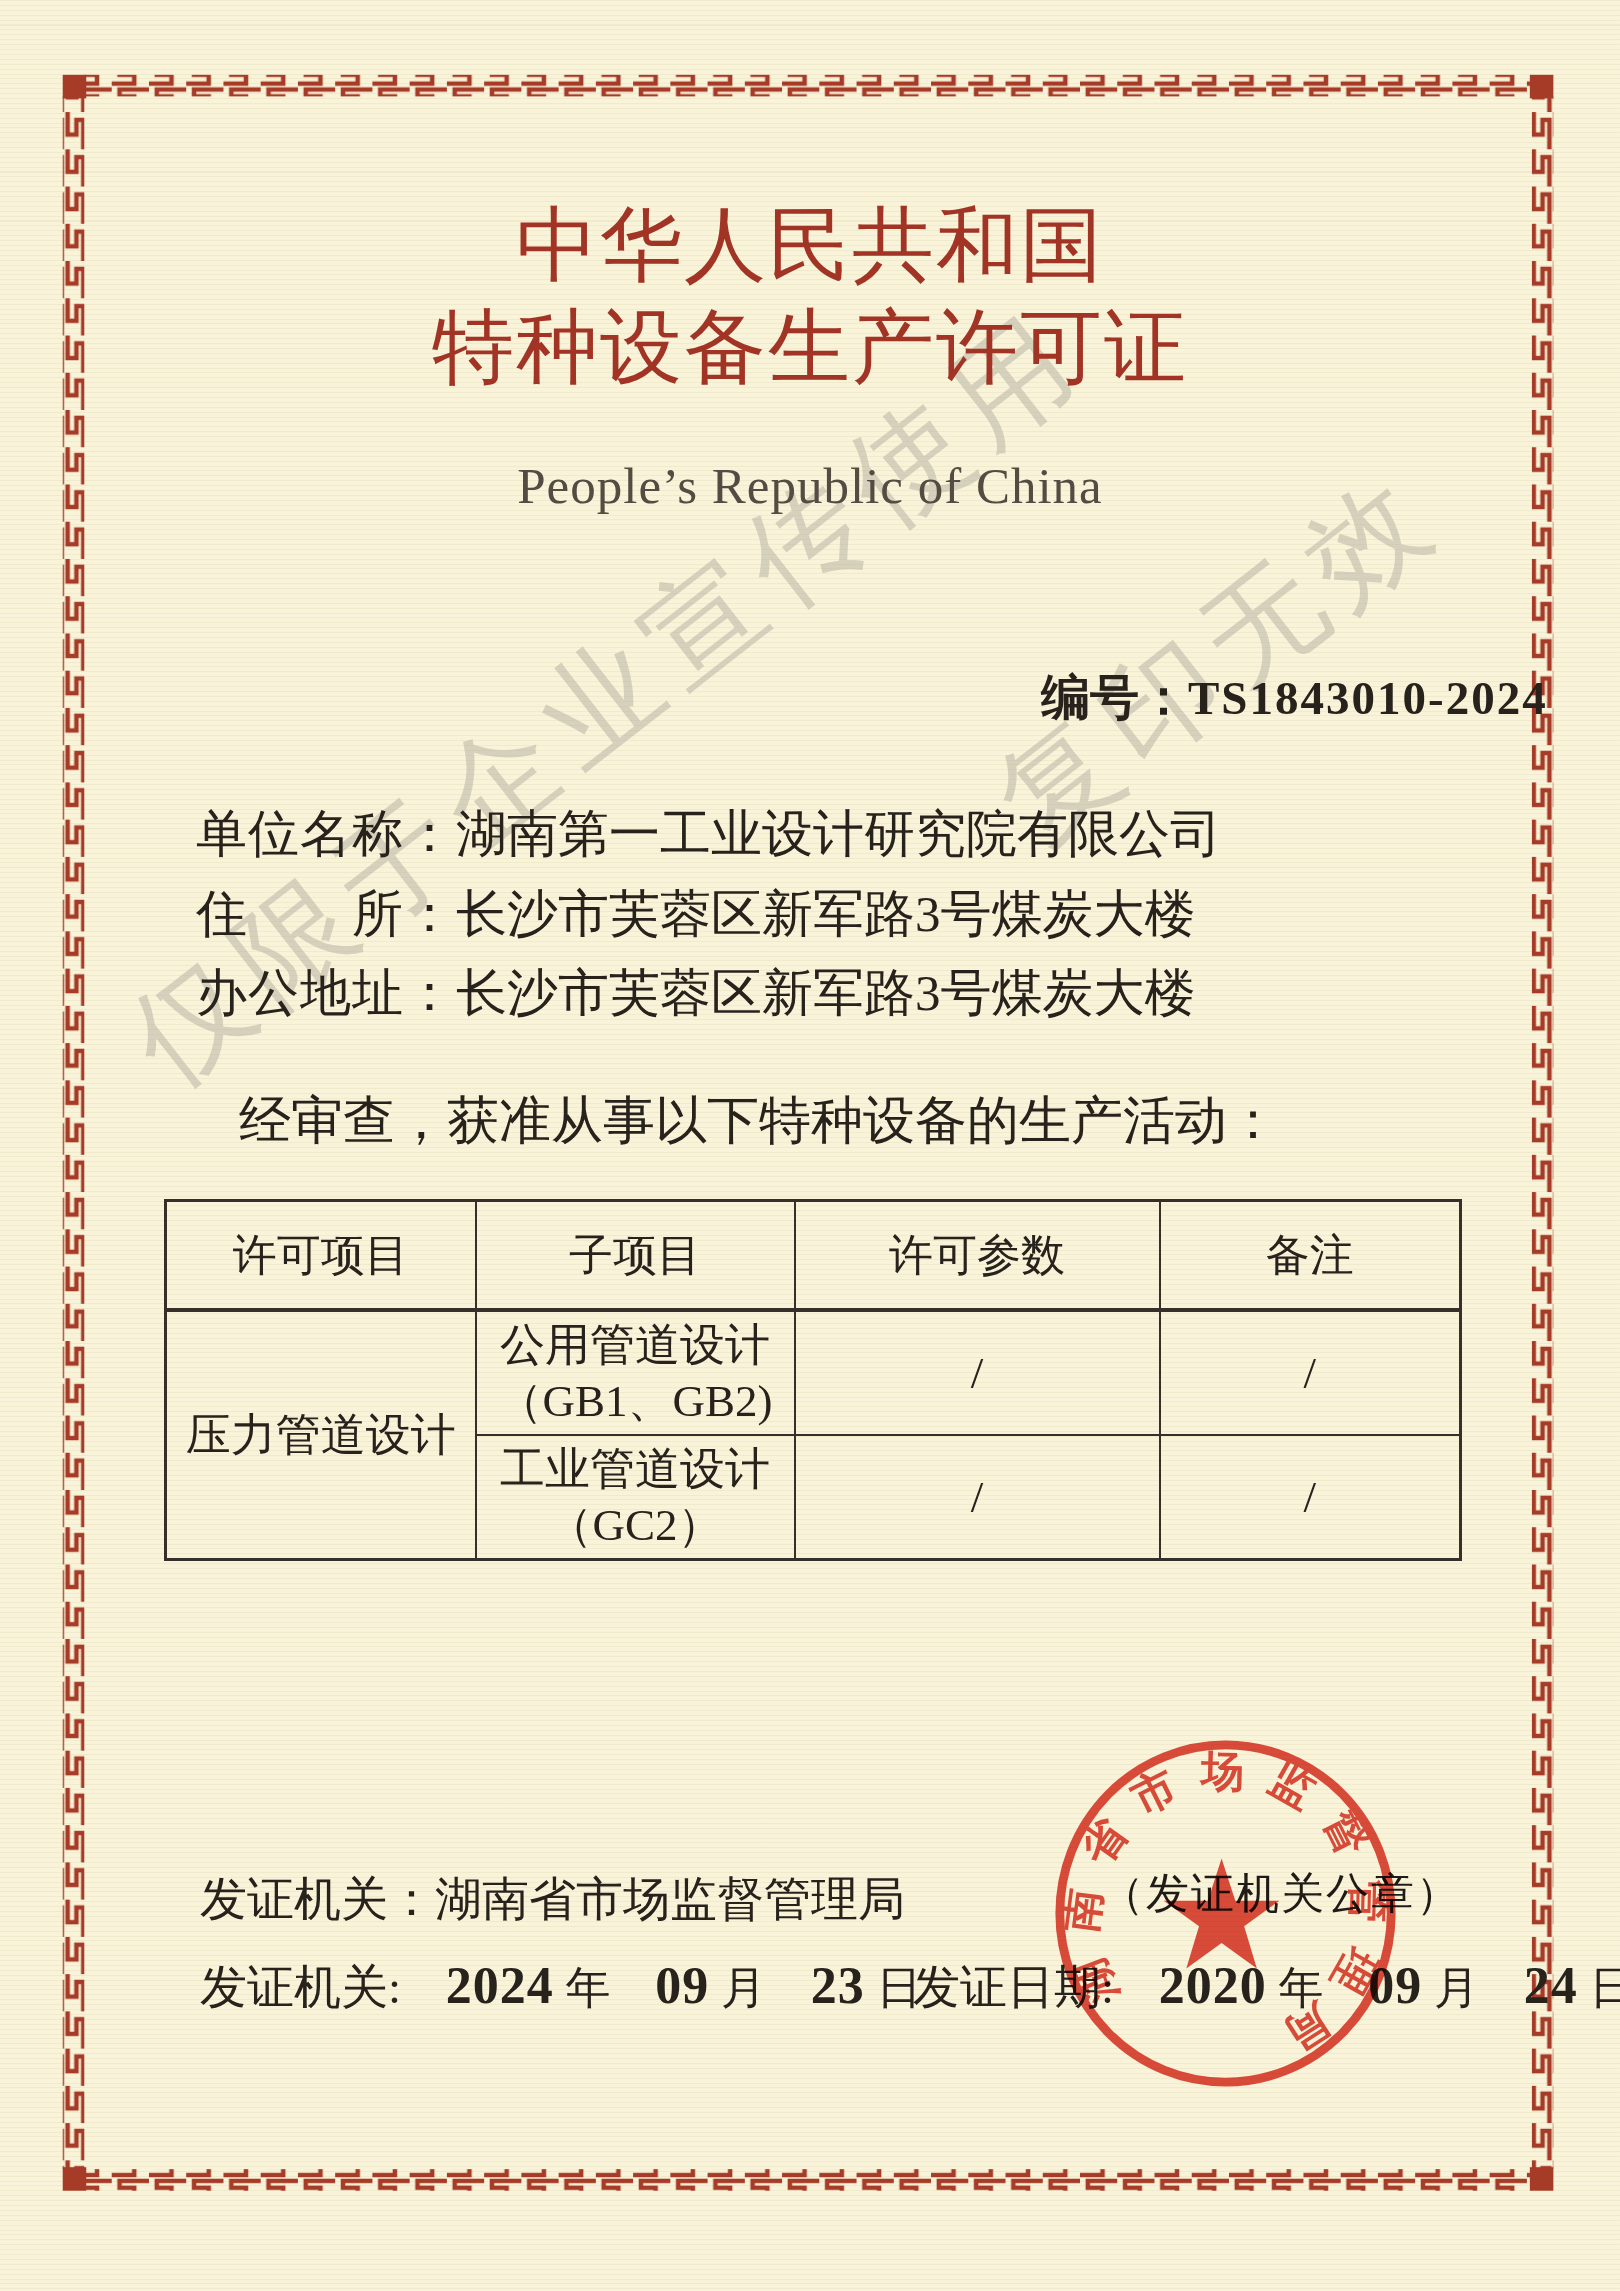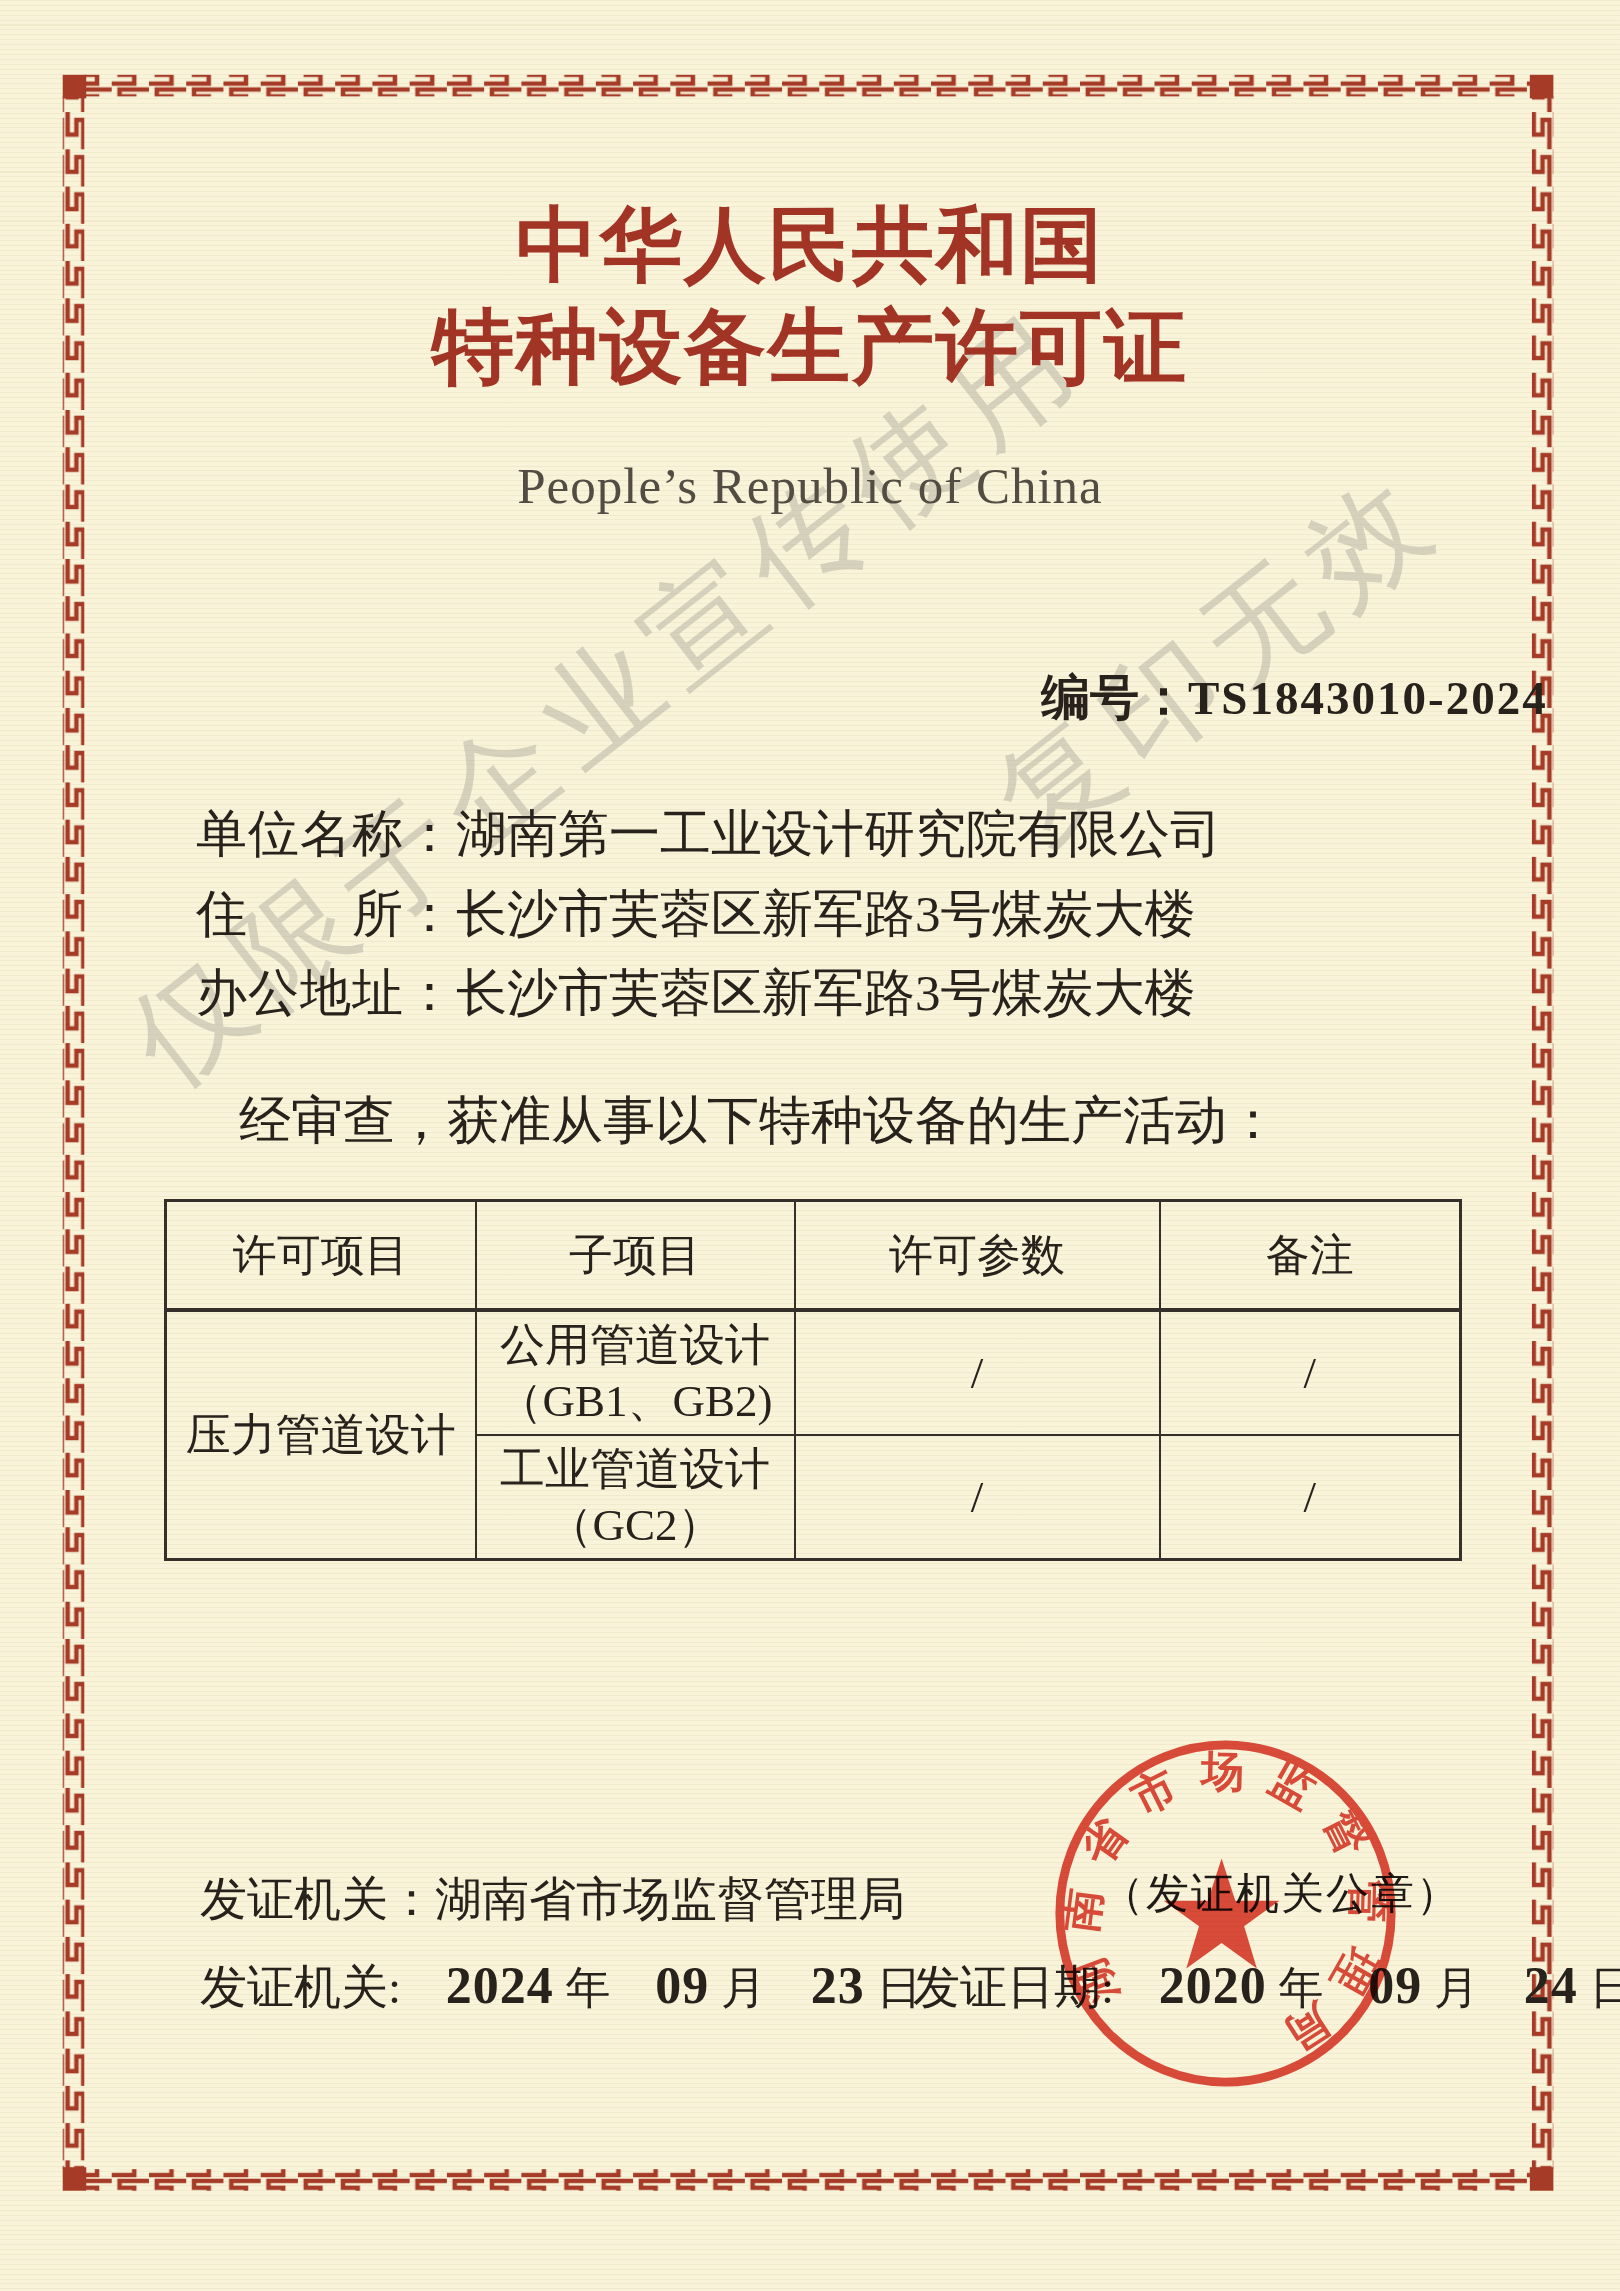--- a/index.html
+++ b/index.html
@@ -12,21 +12,21 @@
       to bottom,
       rgba(186,170,120,0.12) 0px, rgba(186,170,120,0.12) 1px,
       rgba(0,0,0,0) 1px, rgba(0,0,0,0) 4.9px);
     overflow:hidden;
     font-family:"Liberation Serif","DejaVu Serif",serif;
     color:#27221c;
   }
   .abs{position:absolute;}
   .centered{left:0;right:0;text-align:center;}
   .title-cn{
-    font-size:82px;font-weight:700;line-height:1.08;
+    font-size:82px;font-weight:400;line-height:1.08;
     color:#a23425;letter-spacing:2px;white-space:nowrap;
   }
   .title-en{
     font-size:51px;font-weight:400;color:#524c43;
     letter-spacing:1px;white-space:nowrap;
   }
   .license-no{left:1041px;top:665px;font-size:49px;font-weight:700;white-space:nowrap;}
   .license-no .num{font-size:47px;letter-spacing:2px;}
   .field-line{left:196px;font-size:51px;white-space:nowrap;}
   .field-line .lbl{letter-spacing:1px;}

